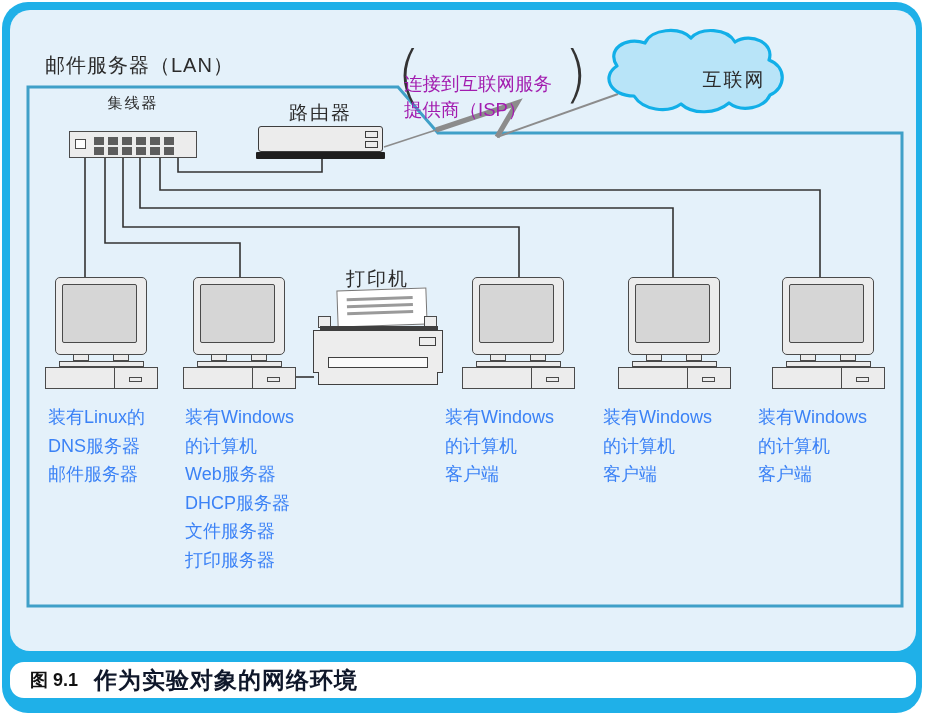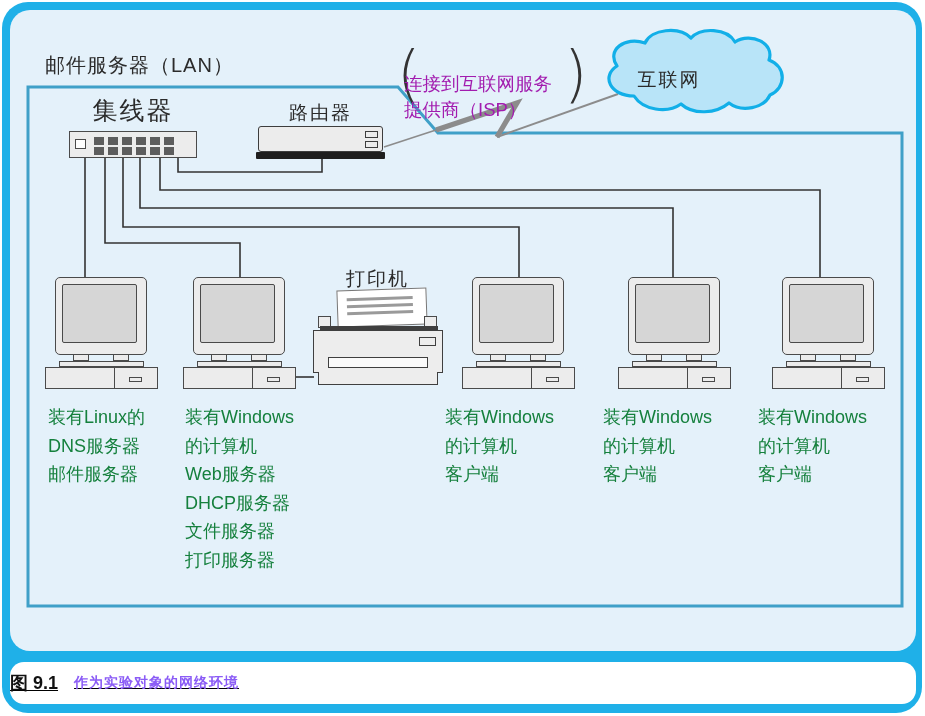--- a/index.html
+++ b/index.html
@@ -2,34 +2,34 @@
 <html><head>
 <meta charset="utf-8">
 <style>
   html,body{margin:0;padding:0;background:#ffffff;}
   .page{position:relative;width:925px;height:716px;overflow:hidden;
         font-family:"Liberation Sans","DejaVu Sans",sans-serif;background:#ffffff;}
   .frame{position:absolute;left:2px;top:2px;width:920px;height:711px;
          background:#1fb0e8;border-radius:26px;}
   .main-panel{position:absolute;left:10px;top:10px;width:906px;height:641px;
               background:#e4f1fa;border-radius:20px;}
-  .caption-panel{position:absolute;left:10px;top:662px;width:906px;height:42px;
+  .caption-panel{position:absolute;left:10px;top:662px;width:906px;height:36px;
                  background:#ffffff;border-radius:14px;display:flex;align-items:center;
-                 box-sizing:border-box;text-decoration:underline;}
+                 padding-left:20px;box-sizing:border-box;}
   .caption-prefix{font-size:18px;font-weight:bold;color:#111;margin-right:16px;}
-  .caption-text{font-size:14px;font-weight:bold;color:#8b5cf6;letter-spacing:1px;}
+  .caption-text{font-size:23px;font-weight:bold;color:#0f172a;letter-spacing:1px;}
 
   .overlay{position:absolute;left:0;top:0;}
 
   .label{position:absolute;color:#2b2b2b;}
   .lan-title{left:45px;top:52px;font-size:20px;letter-spacing:1px;}
-  .hub-label{left:69px;top:94px;width:128px;text-align:center;font-size:25px;letter-spacing:2px;}
+  .hub-label{left:69px;top:94px;width:128px;text-align:center;font-size:15px;letter-spacing:2px;}
   .router-label{left:256px;top:100px;width:129px;text-align:center;font-size:19px;letter-spacing:2px;}
   .printer-label{left:310px;top:266px;width:135px;text-align:center;font-size:19px;letter-spacing:2px;}
-  .cloud-label{left:614px;top:67px;width:110px;text-align:center;font-size:19px;letter-spacing:2px;}
+  .cloud-label{left:679px;top:67px;width:110px;text-align:center;font-size:19px;letter-spacing:2px;}
 
   .isp-text{position:absolute;left:404px;top:43px;font-size:18.5px;line-height:26px;color:#a21caf;margin-top:28px;}
   .isp-paren{position:absolute;top:36px;font-size:60px;font-weight:200;color:#333;
              font-family:"DejaVu Sans",sans-serif;transform:scaleY(1.05);transform-origin:top;}
   .isp-open{left:397px;}
   .isp-close{left:564px;}
 
   
   .hub{position:absolute;left:69px;top:131px;width:128px;height:27px;
        background:#ececec;border:1.5px solid #4a4a4a;box-sizing:border-box;}
@@ -76,21 +76,21 @@
   .slotband{position:absolute;left:10px;top:41px;width:118px;height:4px;background:#3f3f3f;}
   .pbody{position:absolute;left:3px;top:45px;width:130px;height:43px;background:#ededed;
          border:1.5px solid #3f3f3f;box-sizing:border-box;}
   .pbutton{position:absolute;right:6px;top:6px;width:17px;height:9px;background:#ededed;
            border:1.3px solid #3f3f3f;box-sizing:border-box;}
   .pslot{position:absolute;left:14px;top:26px;width:100px;height:11px;background:#fafafa;
          border:1.3px solid #3f3f3f;box-sizing:border-box;}
   .pbase{position:absolute;left:8px;top:87px;width:120px;height:13px;background:#ededed;
          border:1.5px solid #3f3f3f;border-top:none;box-sizing:border-box;}
 
-  .pc-label{position:absolute;top:403px;font-size:18px;line-height:28.5px;color:#15803d;}
+  .pc-label{position:absolute;top:403px;font-size:18px;line-height:28.5px;color:#3b82f6;}
   .pl1{left:48px;} .pl2{left:185px;} .pl3{left:445px;} .pl4{left:603px;} .pl5{left:758px;}
 </style>
 </head>
 <body>
 
 <div class="page">
   <div class="frame"></div>
   <div class="main-panel"></div>
 
   <svg class="overlay" width="925" height="716" viewBox="0 0 925 716">

